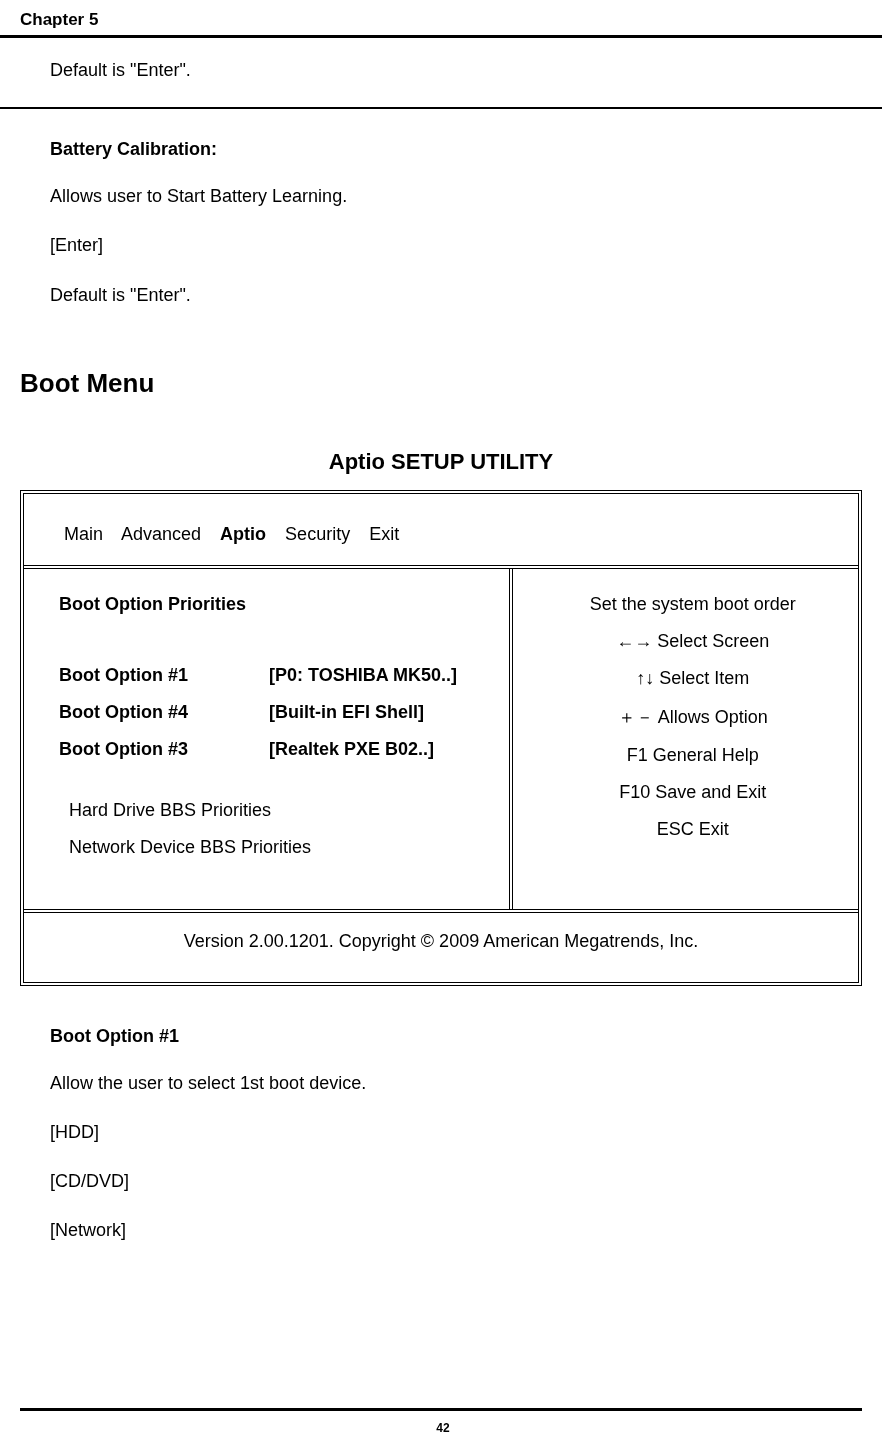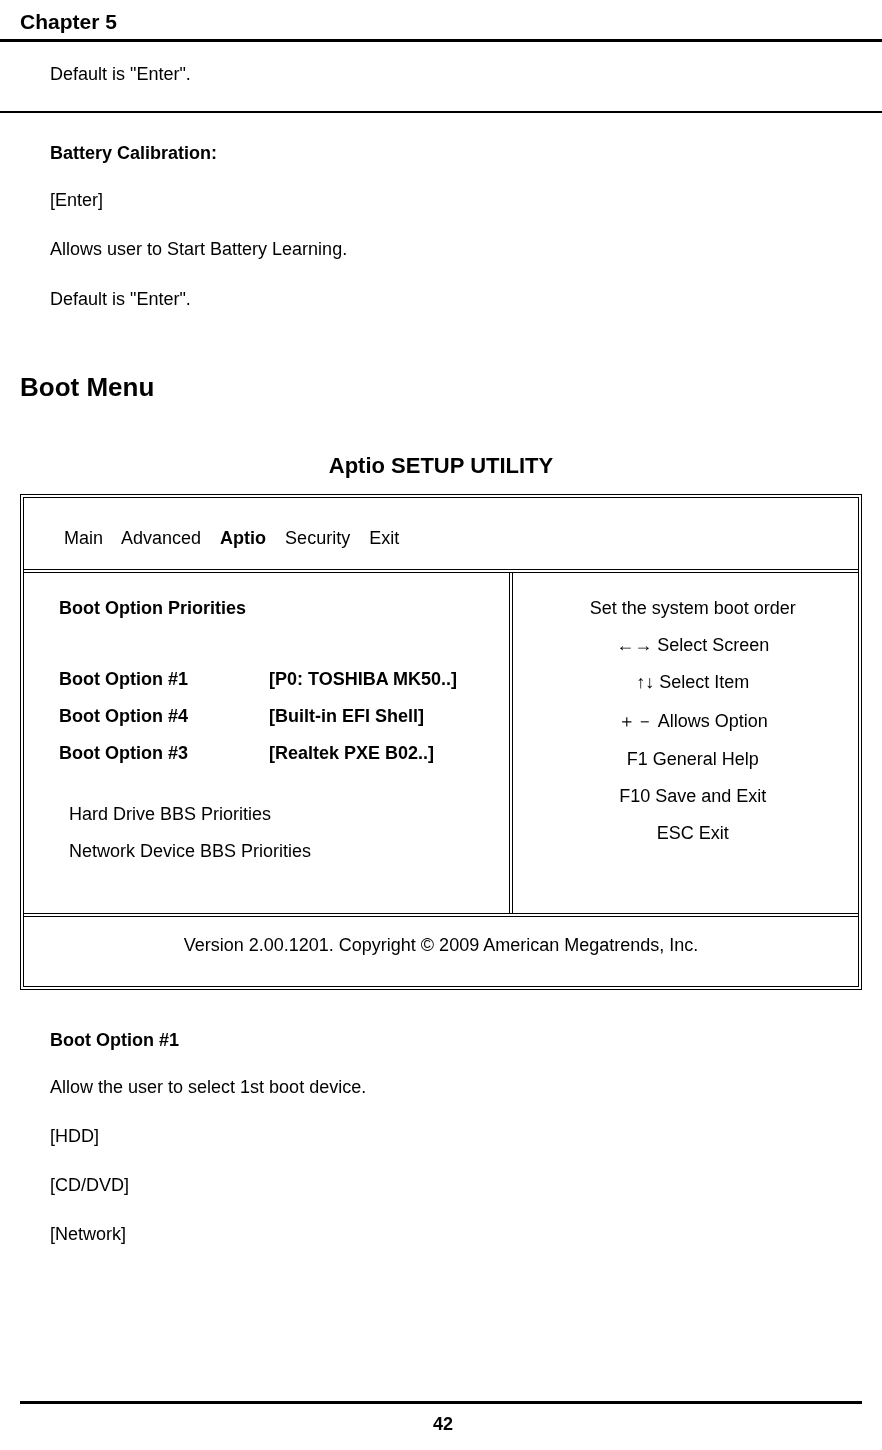--- a/index.html
+++ b/index.html
@@ -17,21 +17,21 @@
       padding: 0;
     }
     .page-header {
       display: flex;
       align-items: center;
       padding: 10px 20px 5px 20px;
       border-bottom: 3px solid #000;
     }
     .chapter-label {
       font-weight: bold;
-      font-size: 21px;
+      font-size: 17px;
     }
     .content {
       padding: 20px 50px 0 50px;
     }
     .para {
       margin-bottom: 24px;
       line-height: 1.4;
     }
     .divider {
       border: none;
@@ -126,40 +126,40 @@
       width: 882px;
     }
     .foot-line {
       border: none;
       border-top: 3px solid #000;
       margin: 0 20px;
     }
     .page-num {
       text-align: center;
       font-weight: bold;
-      font-size: 18px;
+      font-size: 12px;
       padding: 10px 0 15px 4px;
     }
   </style>
 </head>
 <body>
 
 <div class="page-header">
   <span class="chapter-label">Chapter 5</span>
 </div>
 
 <div class="content">
 
   <div class="para">Default is "Enter".</div>
 
   <hr class="divider">
 
   <div class="section-heading">Battery Calibration:</div>
+  <div class="para">Allows user to Start Battery Learning.</div>
   <div class="para">[Enter]</div>
-  <div class="para">Allows user to Start Battery Learning.</div>
   <div class="para">Default is "Enter".</div>
 
   <div class="big-heading">Boot Menu</div>
 
   <div class="center-heading">Aptio SETUP UTILITY</div>
 
   <div class="setup-box">
     <div class="setup-tabs">
       <span>Main</span>
       <span>Advanced</span>

